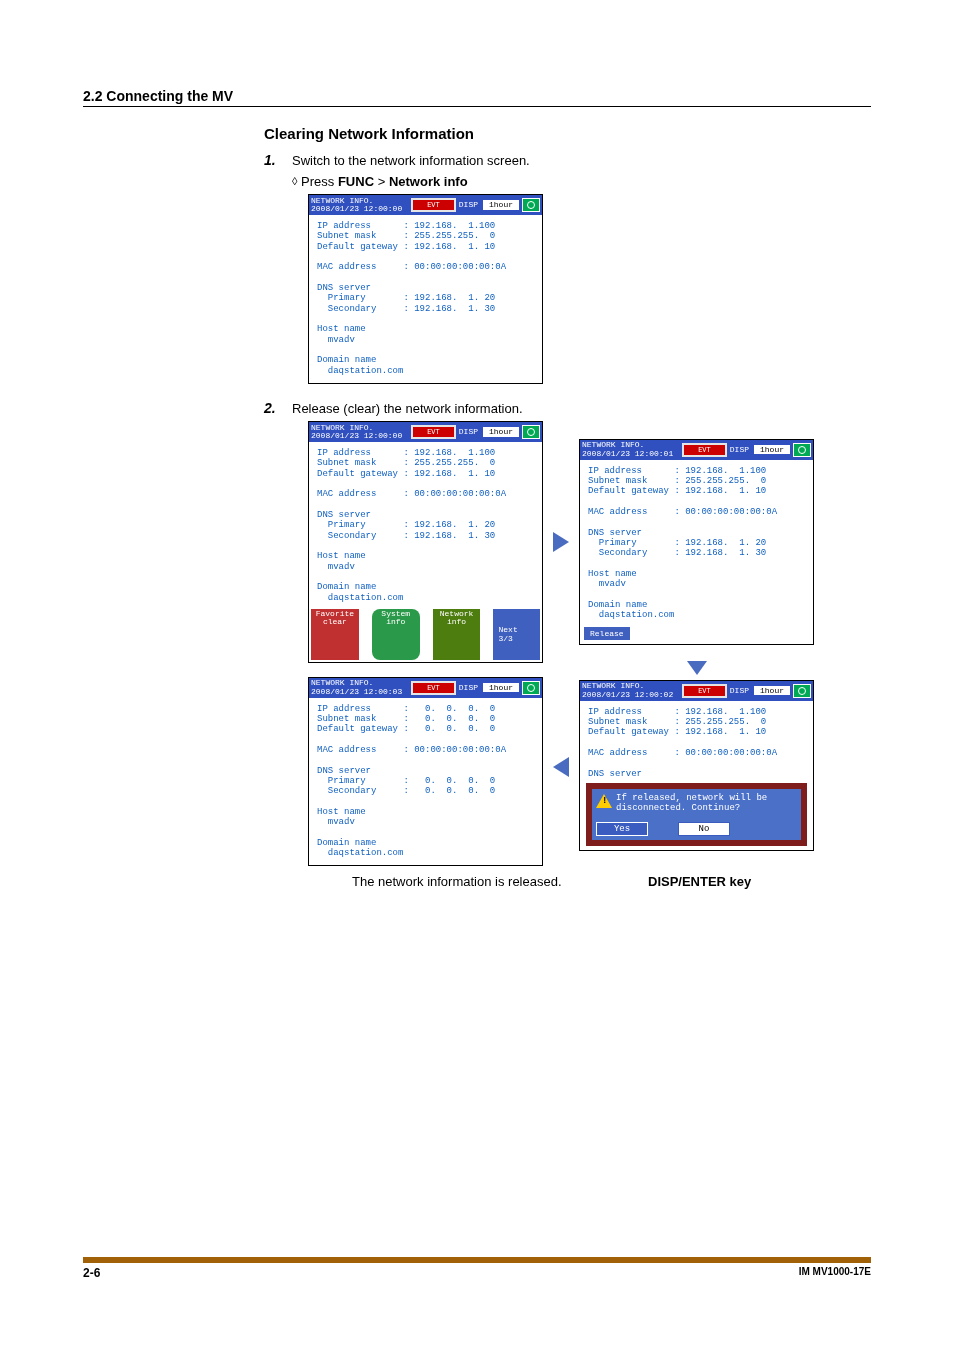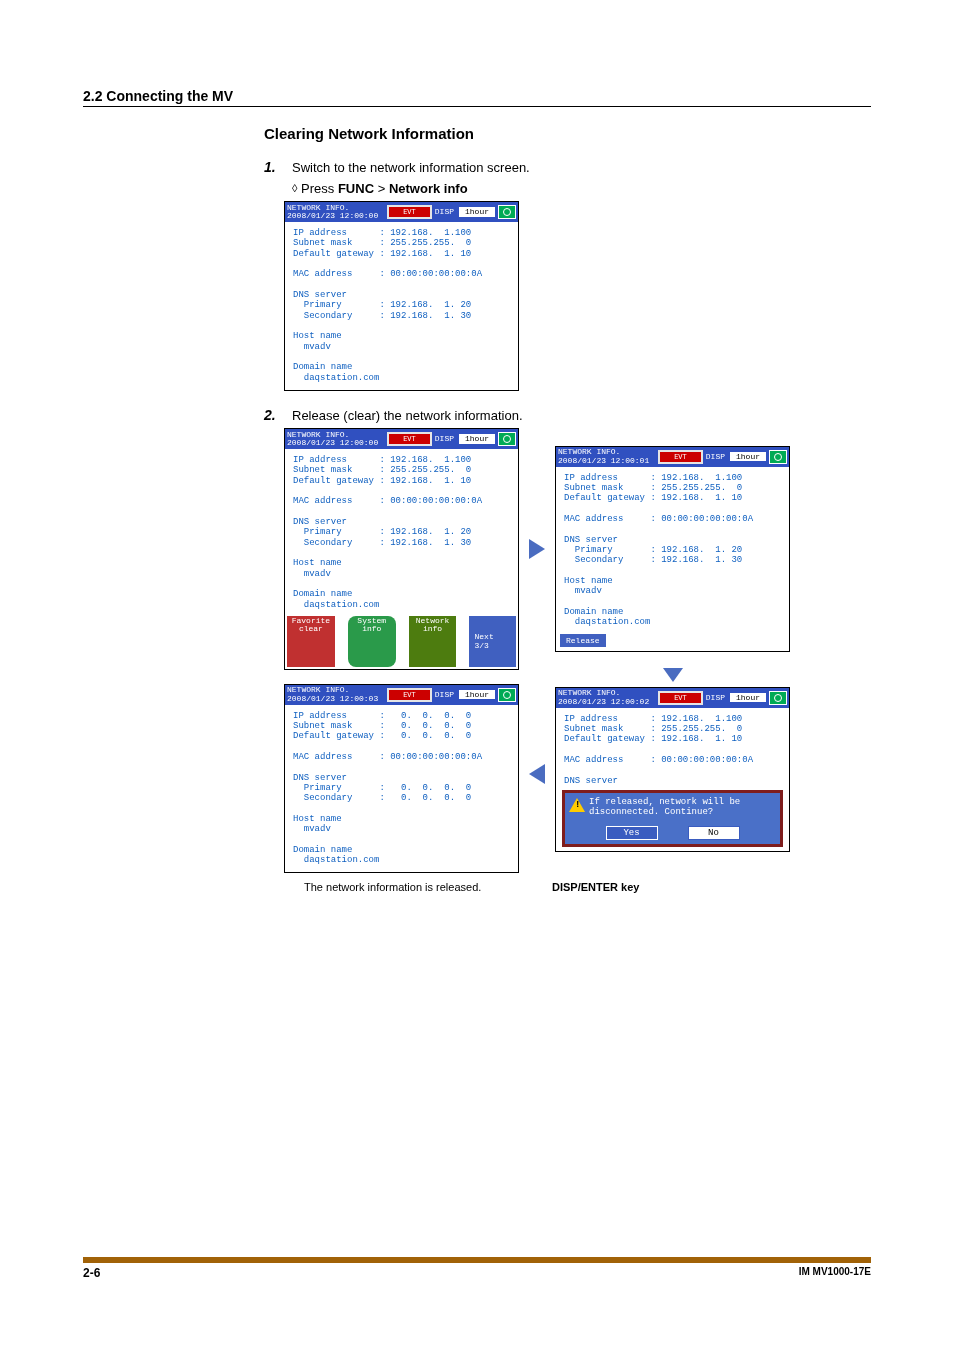--- a/index.html
+++ b/index.html
@@ -25,21 +25,21 @@
   }
   .content {
     position: absolute;
     top: 125px;
     left: 264px;
     width: 620px;
   }
   .h3 {
     font-weight: bold;
     font-size: 15px;
-    margin-bottom: 17px;
+    margin-bottom: 10px;
   }
   .step-row {
     display: flex;
     align-items: baseline;
     margin-top: 2px;
   }
   .step-num {
     font-style: italic;
     font-weight: bold;
     width: 28px;
@@ -49,21 +49,21 @@
     font-size: 13px;
   }
   .press-line {
     margin-left: 28px;
     margin-top: 6px;
     font-size: 13px;
   }
   .diamond { font-size: 11px; position: relative; top:-1px;}
   .kw { font-weight: bold; }
   .screens-row {
-    margin-left: 20px;
+    margin-left: 44px;
     margin-top: 5px;
     display: flex;
     align-items: center;
     gap: 10px;
   }
   .screen {
     width: 235px;
     background: #fff;
     border: 1px solid #000;
     box-sizing: border-box;
@@ -170,53 +170,54 @@
   .arrow-down-wrap{ text-align:center; margin: 4px 0 2px 0;}
   .arrow-down {
     display:inline-block;
     width: 0; height: 0;
     border-left: 10px solid transparent;
     border-right: 10px solid transparent;
     border-top: 14px solid #4a6cc0;
   }
   .dialog-box {
     margin: 2px 6px 4px 6px;
-    border: 3px solid #7f1d1d;
+    border: 6px solid #7f1d1d;
     background: #4a70c8;
     color: #fff;
     padding: 4px;
     font-size: 9px;
   }
   .dialog-msg { display:flex; gap:4px; align-items:flex-start; }
   .warn-icon {
     width: 0; height: 0;
     border-left: 8px solid transparent;
     border-right: 8px solid transparent;
     border-bottom: 14px solid #ffcc00;
     position: relative;
     flex: 0 0 auto;
     margin-top:1px;
   }
   .warn-icon::after{
     content:"!";
     position:absolute; left:-2px; top:2px; color:#000; font-size:9px; font-weight:bold;
   }
   .dialog-btns {
-    display:flex; justify-content:center; gap:30px; margin-top:8px;
+    display:flex; gap:30px; margin-top:8px;
   }
   .dbtn {
     width: 50px; text-align:center;
     font-size: 9px; padding:1px 0;
     font-family: "Courier New", monospace;
   }
   .dbtn.yes { background:#3a5cc0; color:#fff; border:1px solid #fff;}
   .dbtn.no  { background:#fff; color:#000; border:1px solid #3a5cc0;}
   .caption {
-    font-size: 11px;
+    font-size: 13px;
     margin-top: 6px;
+    margin-left: 48px;
   }
   .caption-row {
     margin-left: 40px;
     display:flex;
     margin-top: 2px;
   }
   .caption-row .c1 { width: 248px; }
   .caption-row .c2 { font-weight: bold; }
   .footer {
     position:absolute;

